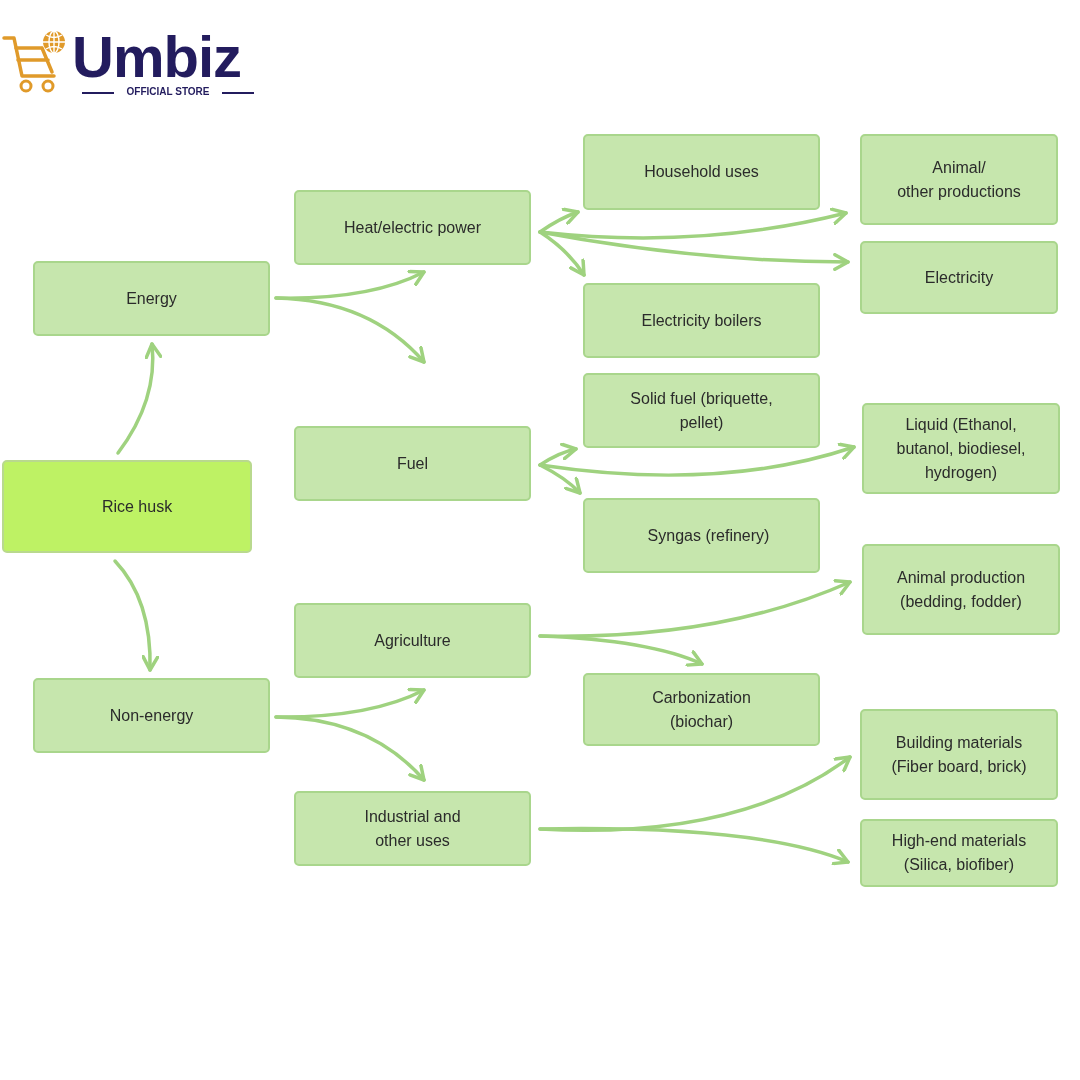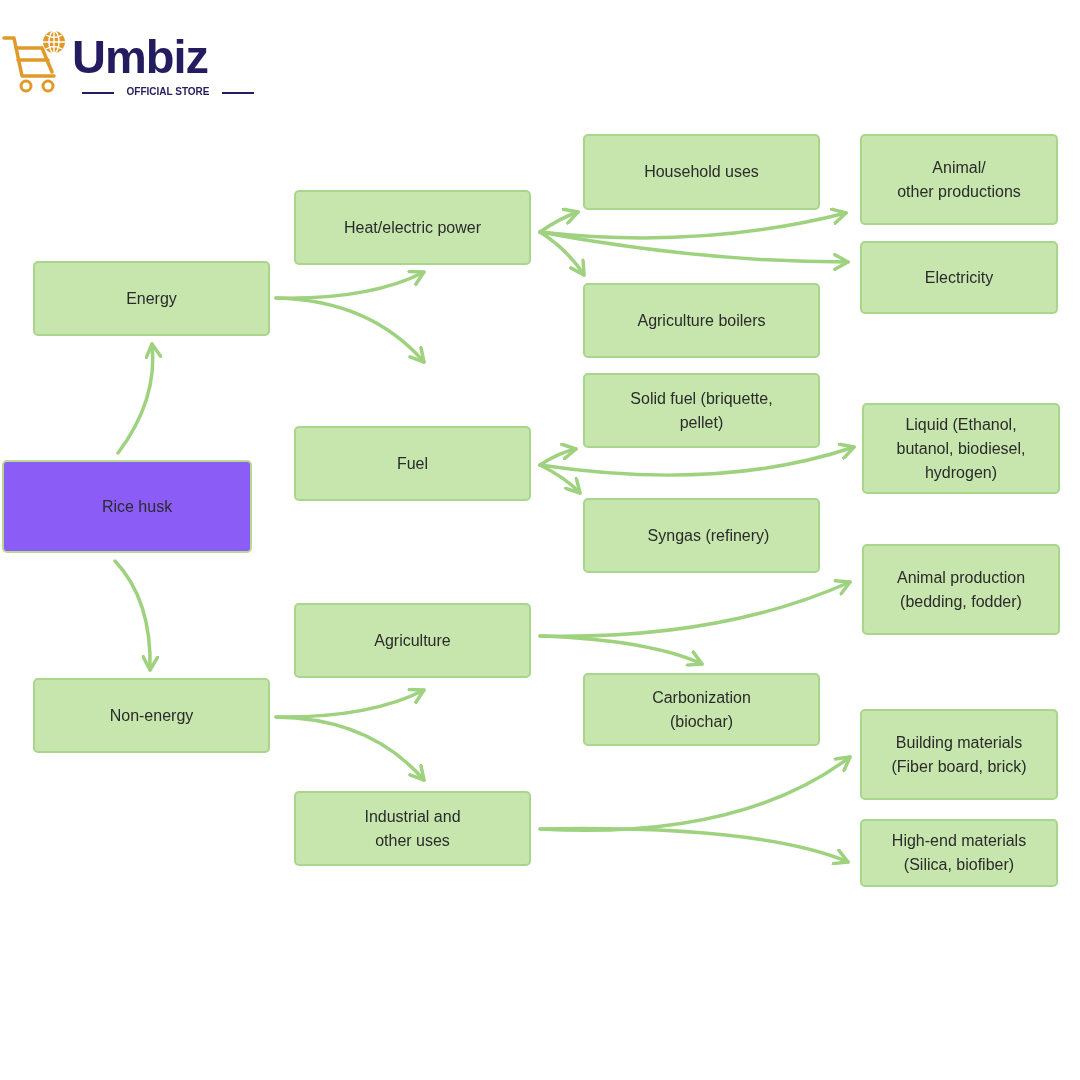--- a/index.html
+++ b/index.html
@@ -1,30 +1,30 @@
 <!DOCTYPE html>
 <html><head>
 <meta charset="utf-8">
 <style>
   html, body { margin:0; padding:0; background:#ffffff; }
   body { width:1080px; height:1080px; position:relative; overflow:hidden;
          font-family:"Liberation Sans", sans-serif; }
   .logo { position:absolute; left:0; top:22px; width:280px; height:80px; }
   .logo-word { position:absolute; left:72px; top:0; font-family:"Liberation Sans", sans-serif;
-               font-weight:bold; font-size:47px; color:#231c5e; letter-spacing:-1px; line-height:70px; }
+               font-weight:bold; font-size:58px; color:#231c5e; letter-spacing:-1px; line-height:70px; }
   .logo-sub { position:absolute; left:82px; top:64px; width:172px; text-align:center;
               font-size:10px; color:#231c5e; font-weight:bold; line-height:12px; }
   .logo-sub::before, .logo-sub::after { content:""; position:absolute; top:6px; height:1.5px; width:32px; background:#231c5e; }
   .logo-sub::before { left:0; } .logo-sub::after { right:0; }
   .cart { position:absolute; left:2px; top:6px; width:70px; height:66px; }
 
   .node { position:absolute; box-sizing:border-box; background:#c6e6ad; border:2px solid #a9d68c;
           border-radius:5px; display:flex; align-items:center; justify-content:center; text-align:center;
           color:#2b2b2b; font-size:16px; line-height:24px; white-space:pre-line; }
-  .node.root { background:#8b5cf6; border-color:#b9d98e;padding-left:20px; }
+  .node.root { background:#bef264; border-color:#b9d98e;padding-left:20px; }
   svg.edges { position:absolute; left:0; top:0; width:1080px; height:1080px; pointer-events:none; }
 </style>
 </head>
 <body>
 
 <div class="logo">
   <svg class="cart" viewBox="0 0 70 66">
     <path d="M2 10 H12 L20 48 H52" fill="none" stroke="#e09a2a" stroke-width="3.5" stroke-linecap="round" stroke-linejoin="round"></path>
     <path d="M14 20 H40 M16 32 H46 M40 20 L50 44" fill="none" stroke="#e09a2a" stroke-width="3.5" stroke-linecap="round"></path>
     <circle cx="24" cy="58" r="5" fill="none" stroke="#e09a2a" stroke-width="3"></circle>
@@ -68,21 +68,21 @@
 <div class="node" style="left:33px;top:261px;width:237px;height:75px;">Energy</div>
 <div class="node" style="left:33px;top:678px;width:237px;height:75px;">Non-energy</div>
 
 <div class="node" style="left:294px;top:190px;width:237px;height:75px;">Heat/electric power</div>
 <div class="node" style="left:294px;top:426px;width:237px;height:75px;">Fuel</div>
 <div class="node" style="left:294px;top:603px;width:237px;height:75px;">Agriculture</div>
 <div class="node" style="left:294px;top:791px;width:237px;height:75px;">Industrial and
 other uses</div>
 
 <div class="node" style="left:583px;top:134px;width:237px;height:76px;">Household uses</div>
-<div class="node" style="left:583px;top:283px;width:237px;height:75px;">Agriculture boilers</div>
+<div class="node" style="left:583px;top:283px;width:237px;height:75px;">Electricity boilers</div>
 <div class="node" style="left:583px;top:373px;width:237px;height:75px;">Solid fuel (briquette,
 pellet)</div>
 <div class="node" style="left:583px;top:498px;width:237px;height:75px;padding-left:14px;">Syngas (refinery)</div>
 <div class="node" style="left:583px;top:673px;width:237px;height:73px;">Carbonization
 (biochar)</div>
 
 <div class="node" style="left:860px;top:134px;width:198px;height:91px;">Animal/
 other productions</div>
 <div class="node" style="left:860px;top:241px;width:198px;height:73px;">Electricity</div>
 <div class="node" style="left:862px;top:403px;width:198px;height:91px;">Liquid (Ethanol,

